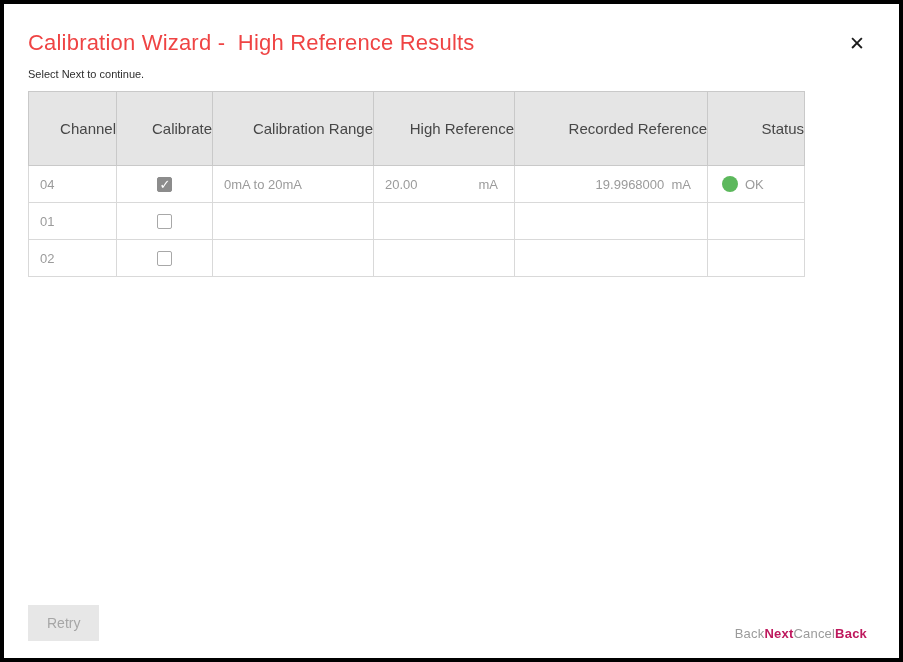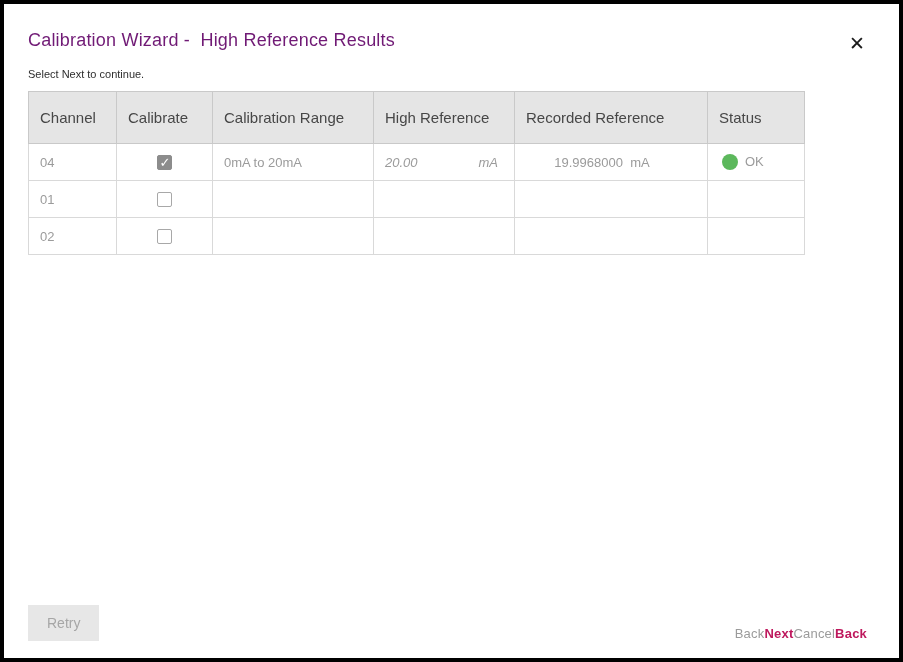--- a/index.html
+++ b/index.html
@@ -13,21 +13,21 @@
     display: flex; flex-direction: column;
     position: relative;
     overflow: hidden;
   }
 
   .titlebar {
     display: flex; justify-content: space-between; align-items: flex-start;
     padding: 26px 28px 0 24px;
   }
   .title {
-    font-size: 18px; font-weight: 400; color: #701a75;
+    font-size: 22px; font-weight: 400; color: #ef4444;
     letter-spacing: 0.2px; white-space: pre;
   }
   .close-btn {
     background: none; border: none; cursor: pointer;
     font-size: 19px; color: #1a1a1a; line-height: 1;
     padding: 4px 6px; font-family: "Liberation Sans", sans-serif;
   }
 
   .subtitle {
     font-size: 11px; color: #2e2e2e;
@@ -35,41 +35,41 @@
   }
 
   table.cal-table {
     margin: 11px 0 0 24px;
     border-collapse: collapse;
     table-layout: fixed;
     width: 776px;
     border: 1px solid #c5c5c5;
   }
   .cal-table th {
-    height: 52px;
+    height: 74px;
     background: #e5e5e5;
     border: 1px solid #c9c9c9;
     font-size: 15px; font-weight: 400; color: #474747;
-    text-align: left; padding-left: 11px;
+    text-align: right; padding-left: 11px;
     vertical-align: middle;
   }
   .cal-table td {
     height: 37px;
     border: 1px solid #d9d9d9;
     font-size: 13px; color: #9b9b9b;
     padding-left: 11px;
     vertical-align: middle;
     overflow: hidden;
   }
   .cal-table td.cell-calibrate { text-align: center; padding: 0; }
-  .cal-table td.cell-highref { padding: 0 16px 0 11px; font-style: italic; }
+  .cal-table td.cell-highref { padding: 0 16px 0 11px; }
   .hr-wrap { display: flex; justify-content: space-between; align-items: center; }
-  .cal-table td.cell-recref { text-align: center; padding-right: 29px; white-space: pre; }
+  .cal-table td.cell-recref { text-align: right; padding-right: 16px; white-space: pre; }
   .cal-table td.cell-status { padding-left: 14px; }
-  .status-wrap { display: flex; align-items: flex-start; gap: 7px; }
+  .status-wrap { display: flex; align-items: center; gap: 7px; }
 
   .cb {
     display: inline-block; width: 15px; height: 15px;
     border: 1px solid #a8a8a8; border-radius: 2px;
     background: #fff; vertical-align: middle; position: relative;
     cursor: pointer;
   }
   .cb.checked { background: #8c8c8c; border-color: #8c8c8c; }
   .cb.checked::after {
     content: "\2713";

